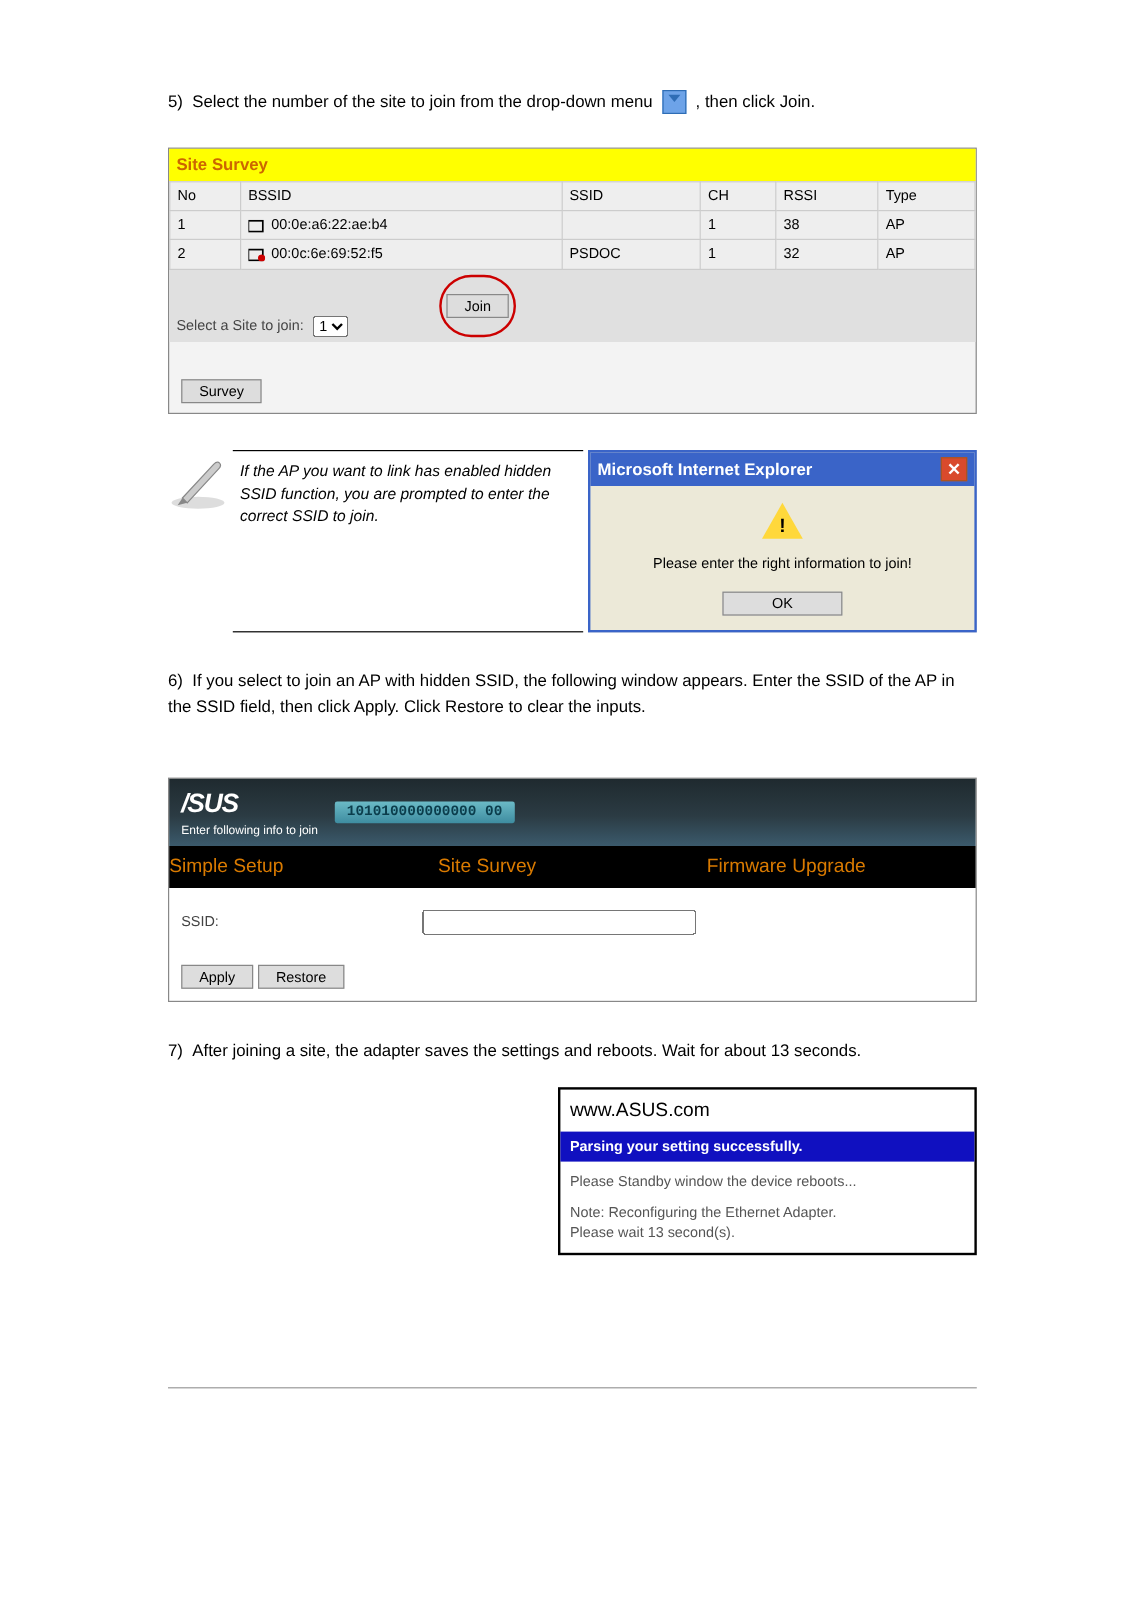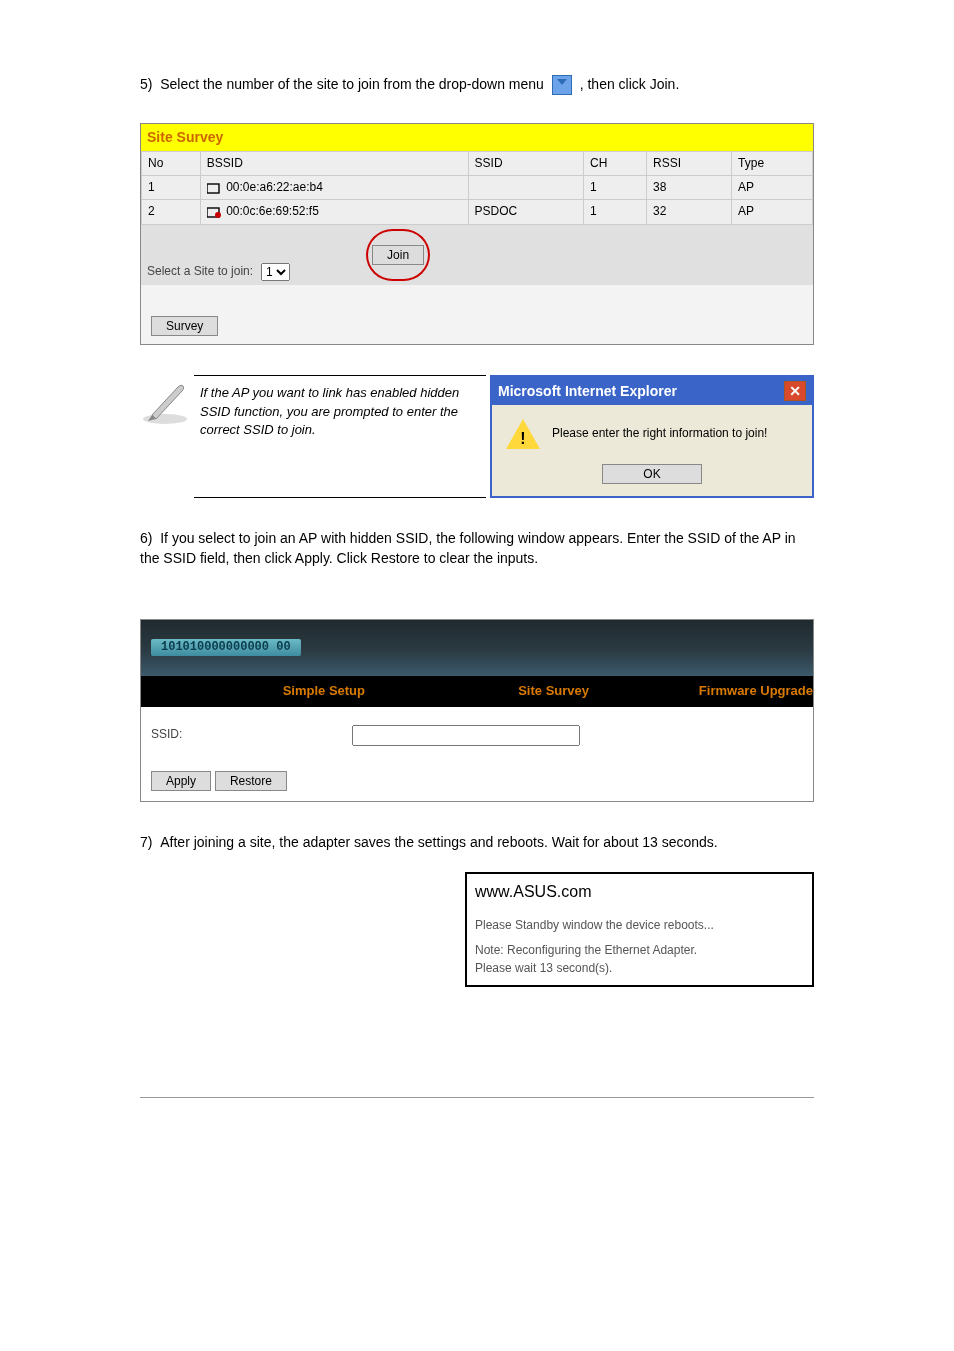--- a/index.html
+++ b/index.html
@@ -96,21 +96,21 @@
     background: linear-gradient(#3a64c8,#3a64c8);
     color: #fff; font-weight: bold;
     display: flex; justify-content: space-between; align-items: flex-end;
     padding: 4px 6px;
   }
   .dialog-close {
     width: 20px; height: 18px; background: #d94a2c; color: #fff;
     display: flex; align-items: center; justify-content: center;
     border: 1px solid #a52; font-weight: bold;
   }
-  .dialog-body { display: flex; align-items: center; gap: 12px; padding: 14px; font-size: 12px; }
+  .dialog-body { display: flex; align-items: center; gap: 12px; padding: 14px; font-size: 12px; flex-direction: column; }
   .warn-tri {
     width: 34px; height: 30px; position: relative;
   }
   .warn-tri::before {
     content: ""; position: absolute; inset: 0;
     border-left: 17px solid transparent;
     border-right: 17px solid transparent;
     border-bottom: 30px solid #ffd83b;
   }
   .warn-tri::after {
@@ -132,21 +132,21 @@
   }
   .asus-logo { font-weight: bold; font-style: italic; font-size: 22px; letter-spacing: -1px; }
   .asus-sub { font-size: 10px; }
   .mac-chip {
     background: linear-gradient(#6bbac6,#3e8ca0);
     color: #0b3d4c; font-weight: bold;
     padding: 0 10px; border-radius: 2px;
     font-family: Liberation Mono, monospace;
   }
   .nav-row { display: flex; background: #000; }
-  .nav-item { flex: 1; text-align: right; color: #d97a00; font-weight: bold; padding: 6px 0; font-size: 13px; }
+  .nav-item { flex: 1; text-align: left; color: #d97a00; font-weight: normal; padding: 6px 0; font-size: 16px; }
   .ssid-row { padding: 18px 10px; display: flex; align-items: center; gap: 10px; font-size: 12px; color: #444; }
   .ssid-row input { width: 220px; }
   .hidden-footer { padding: 6px 10px 10px 10px; }
   .reboot-panel {
     border: 2px solid #000; width: 345px; margin-left: auto; margin-top: 20px;
     font-size: 12px; color: #555;
   }
   .reboot-url { padding: 6px 8px; font-size: 16px; color: #000; }
   .reboot-banner { background: #1010c0; color: #fff; font-weight: bold; padding: 4px 8px; }
   .reboot-body { padding: 8px; }
@@ -238,20 +238,24 @@
       <div class="dialog-footer">
         <button class="btn" style="padding:2px 40px">OK</button>
       </div>
     </div>
   </div>
 
   <p style="margin-top:30px">6)&nbsp;&nbsp;If you select to join an AP with hidden SSID, the following window appears. Enter the SSID of the AP in the SSID field, then click Apply. Click Restore to clear the inputs.</p>
 
   <div class="hidden-panel">
     <div class="hidden-top">
+      <div>
+        <div class="asus-logo">/SUS</div>
+        <div class="asus-sub">Enter following info to join</div>
+      </div>
       <div class="mac-chip">101010000000000 00</div>
     </div>
     <div class="nav-row">
       <div class="nav-item">Simple Setup</div>
       <div class="nav-item">Site Survey</div>
       <div class="nav-item">Firmware Upgrade</div>
     </div>
     <div class="ssid-row">
       <span>SSID:</span>
       <span style="width:150px"></span>
@@ -260,20 +264,21 @@
     <div class="hidden-footer">
       <button class="btn">Apply</button>
       <button class="btn">Restore</button>
     </div>
   </div>
 
   <p style="margin-top:30px">7)&nbsp;&nbsp;After joining a site, the adapter saves the settings and reboots. Wait for about 13 seconds.</p>
 
   <div class="reboot-panel">
     <div class="reboot-url">www.ASUS.com</div>
+    <div class="reboot-banner">Parsing your setting successfully.</div>
     <div class="reboot-body">
       <div>Please Standby window the device reboots...</div>
       <div style="height:8px"></div>
       <div>Note: Reconfiguring the Ethernet Adapter.</div>
       <div>Please wait 13 second(s).</div>
     </div>
   </div>
 
   <hr class="footer-rule">
 </div>

